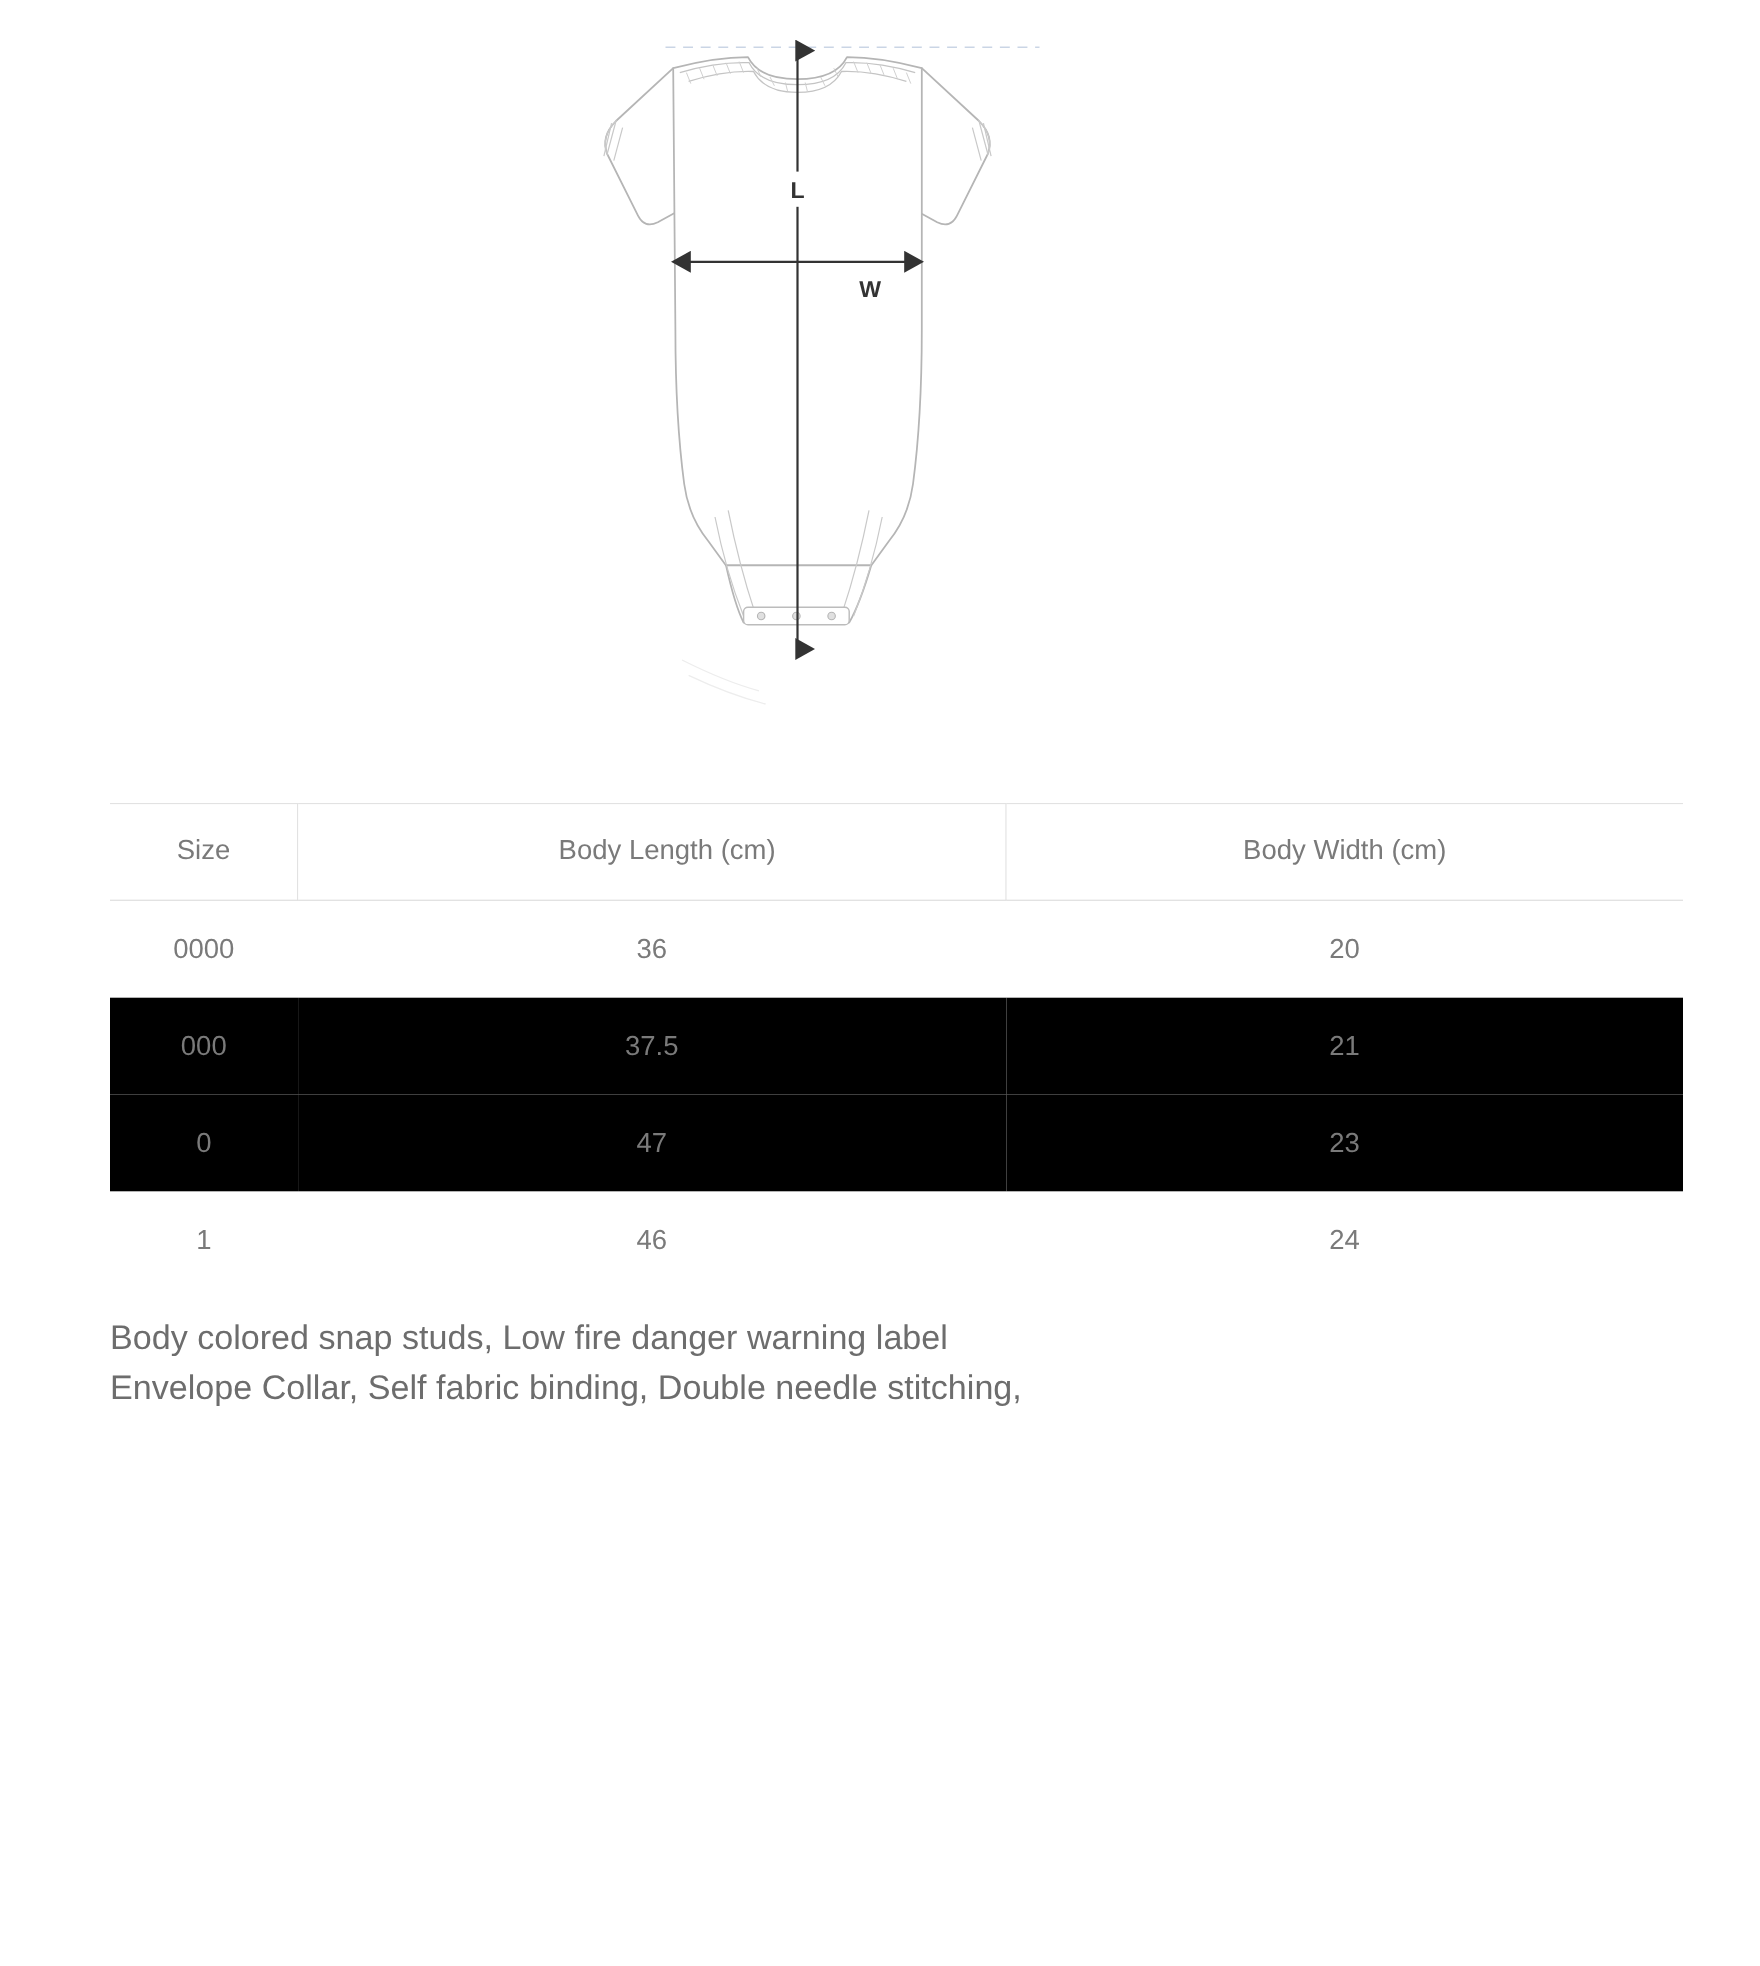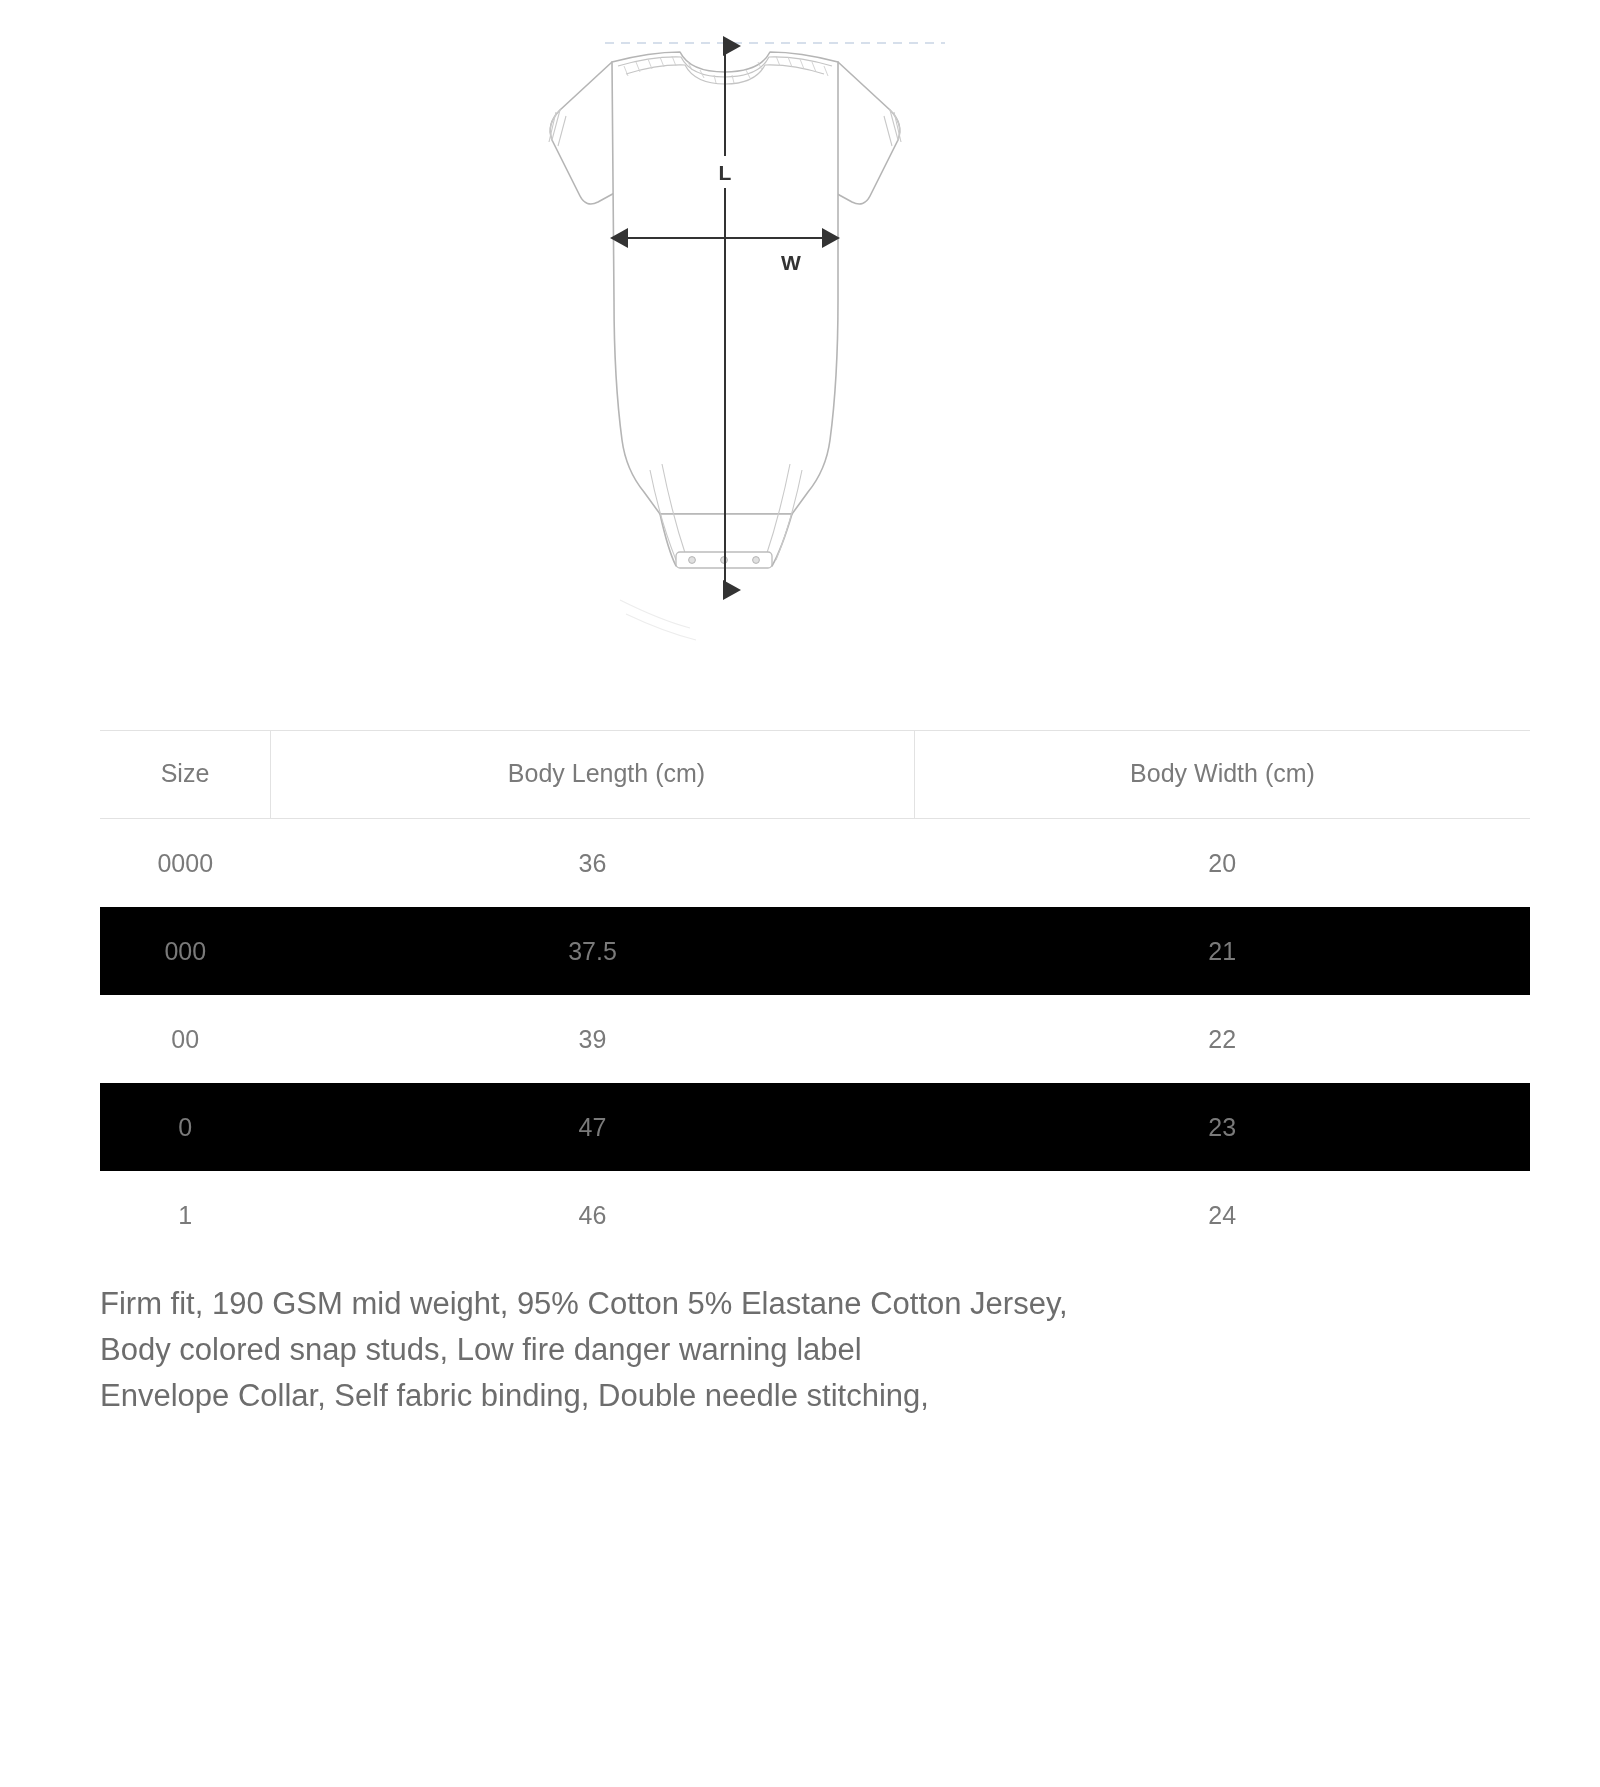--- a/index.html
+++ b/index.html
@@ -223,38 +223,32 @@
         <tr>
           <td>0000</td>
           <td>36</td>
           <td>20</td>
         </tr>
         <tr class="alt">
           <td>000</td>
           <td>37.5</td>
           <td>21</td>
         </tr>
-        <tr>
-          <td>00</td>
-          <td>39</td>
-          <td>22</td>
-        </tr>
         <tr class="alt">
           <td>0</td>
           <td>47</td>
           <td>23</td>
         </tr>
         <tr>
           <td>1</td>
           <td>46</td>
           <td>24</td>
         </tr>
       </tbody>
     </table>
   </div>
 
   <div class="desc">
-    <p>Firm fit, 190 GSM mid weight, 95% Cotton  5% Elastane Cotton Jersey,</p>
     <p>Body colored snap studs, Low fire danger warning label</p>
     <p>Envelope Collar, Self fabric binding, Double needle stitching,</p>
   </div>
 
 </div>
 
 </body></html>

